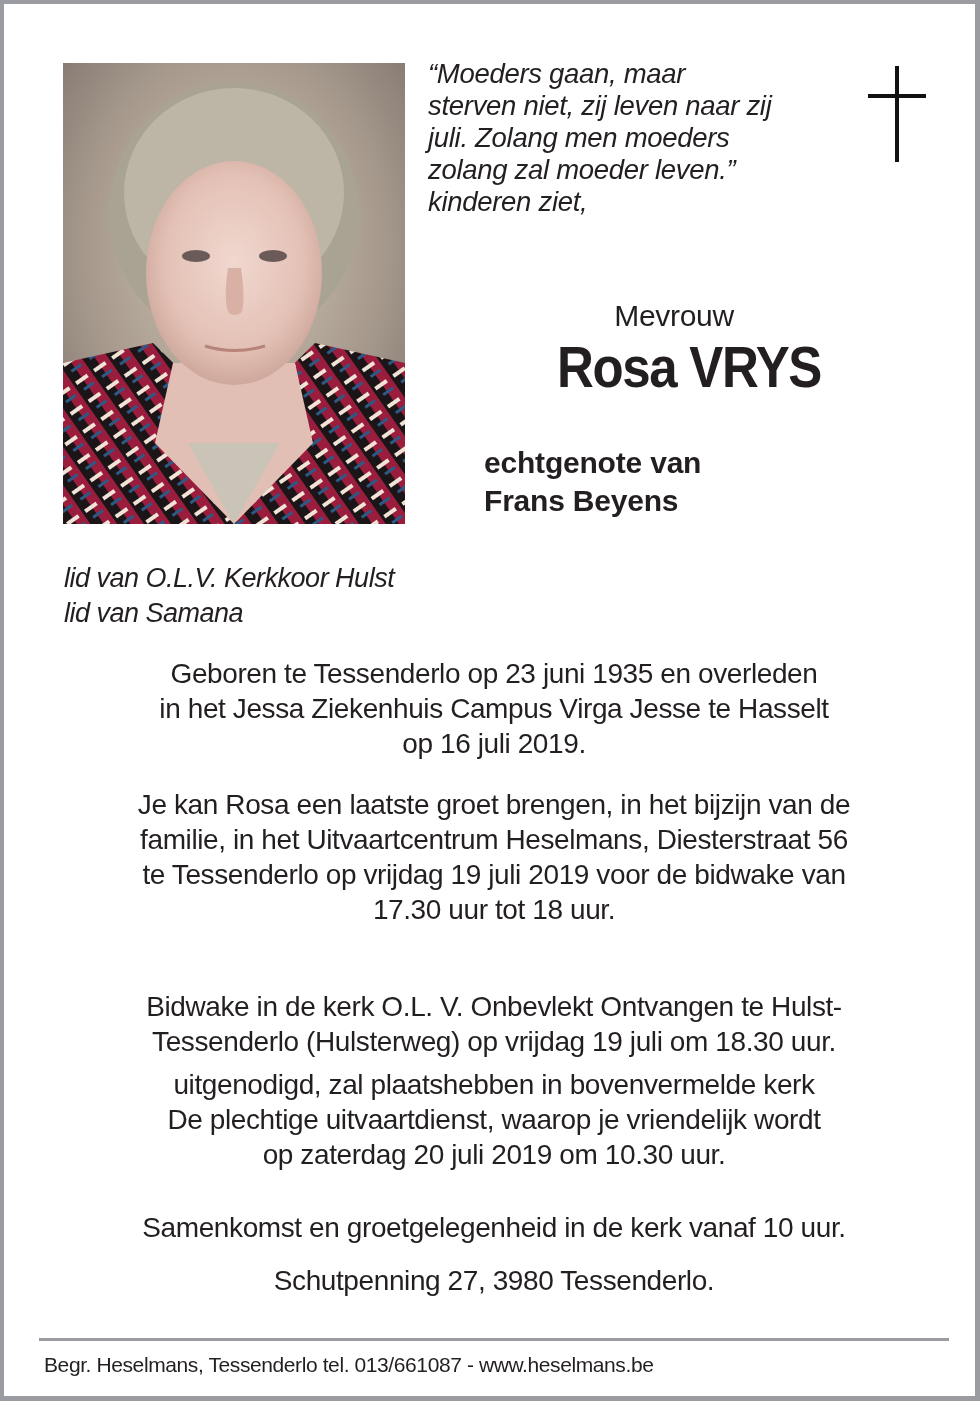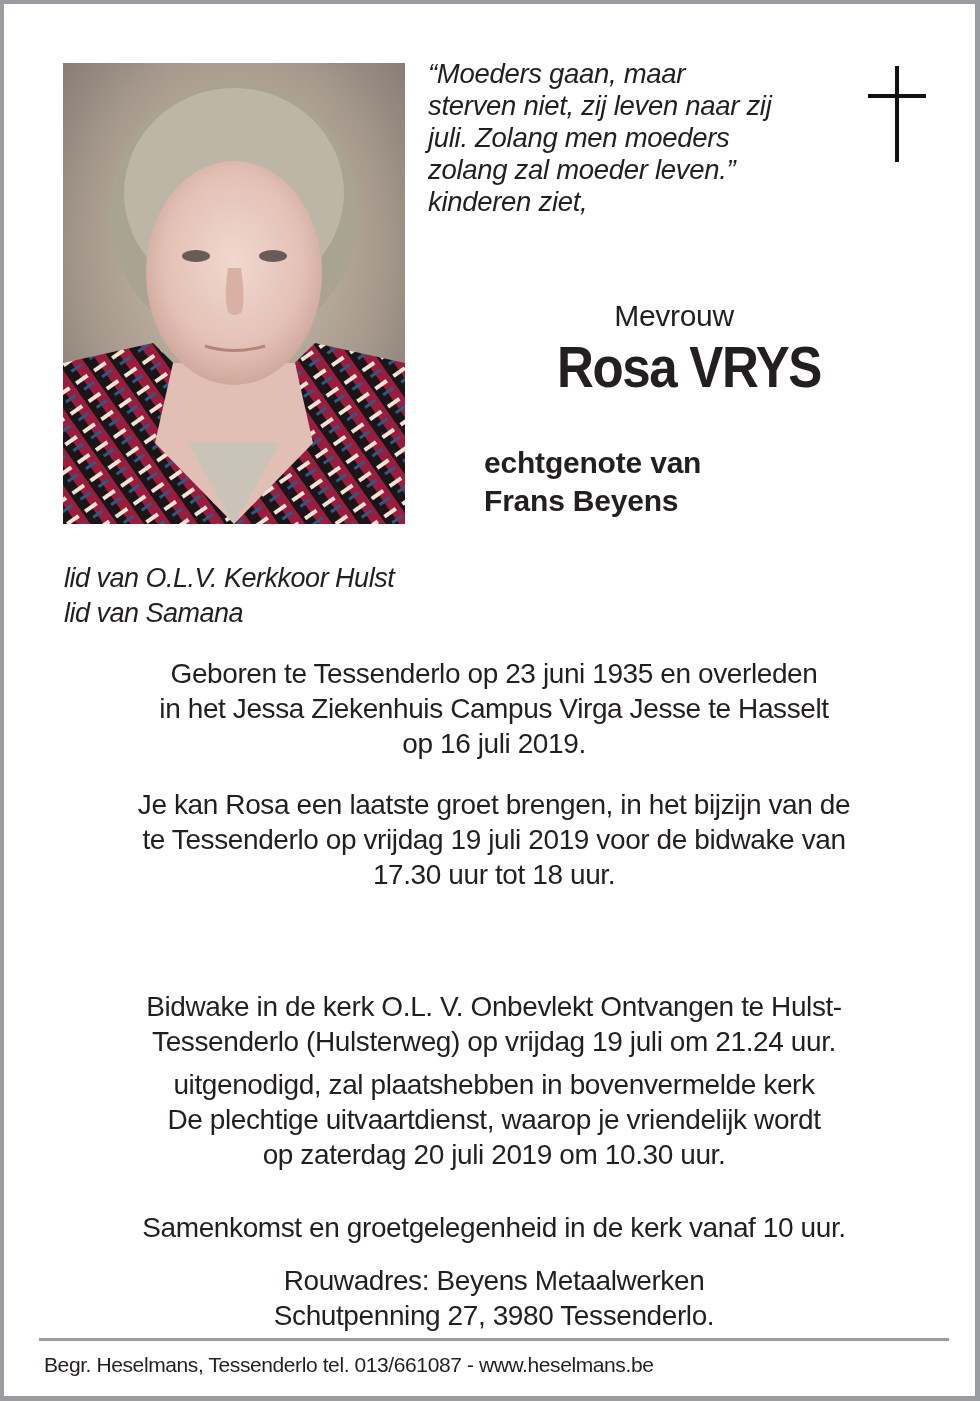--- a/index.html
+++ b/index.html
@@ -141,40 +141,40 @@
   </div>
 
   <div class="block b-born">
     <div>Geboren te Tessenderlo op 23 juni 1935 en overleden</div>
     <div>in het Jessa Ziekenhuis Campus Virga Jesse te Hasselt</div>
     <div>op 16 juli 2019.</div>
   </div>
 
   <div class="block b-visit">
     <div>Je kan Rosa een laatste groet brengen, in het bijzijn van de</div>
+    <div>familie, in het Uitvaartcentrum Heselmans, Diesterstraat 56</div>
     <div>te Tessenderlo op vrijdag 19 juli 2019 voor de bidwake van</div>
     <div>17.30 uur tot 18 uur.</div>
   </div>
 
   <div class="block b-wake">
     <div>Bidwake in de kerk O.L. V. Onbevlekt Ontvangen te Hulst-</div>
-    <div>Tessenderlo (Hulsterweg) op vrijdag 19 juli om 21.24 uur.</div>
+    <div>Tessenderlo (Hulsterweg) op vrijdag 19 juli om 18.30 uur.</div>
   </div>
 
   <div class="block b-service">
     <div>uitgenodigd, zal plaatshebben in bovenvermelde kerk</div>
     <div>De plechtige uitvaartdienst, waarop je vriendelijk wordt</div>
     <div>op zaterdag 20 juli 2019 om 10.30 uur.</div>
   </div>
 
   <div class="block b-gather">
     <div>Samenkomst en groetgelegenheid in de kerk vanaf 10 uur.</div>
   </div>
 
   <div class="block b-address">
-    <div>Rouwadres: Beyens Metaalwerken</div>
     <div>Schutpenning 27, 3980 Tessenderlo.</div>
   </div>
 
   <div class="rule"></div>
 
   <div class="footer">Begr. Heselmans, Tessenderlo tel. 013/661087 - www.heselmans.be</div>
 </div>
 
 </body></html>

